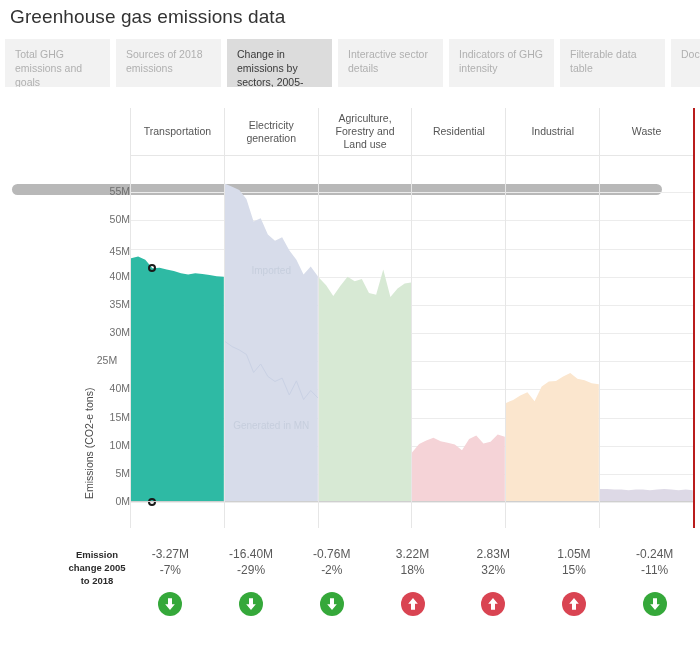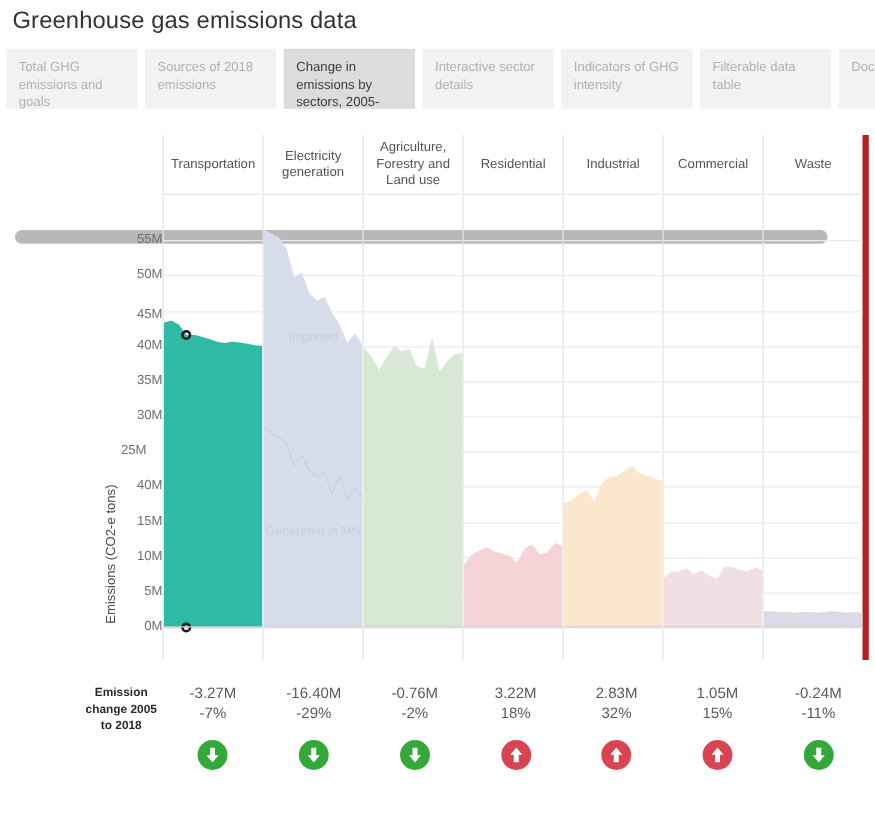--- a/index.html
+++ b/index.html
@@ -68,21 +68,21 @@
 
   .panels {
     position: absolute; left: 130px; top: 0;
     width: 565px; height: 420px;
     display: flex;
   }
   .panel {
     position: relative; flex: 1 1 0; height: 420px;
     border-left: 1px solid #e6e6e6;
   }
-  .panel:last-child { border-right: 5px solid #b91c1c; }
+  .panel:last-child { border-right: 2px solid #b91c1c; }
   .panel-head {
     position: absolute; left: 0; top: 0; width: 100%; height: 48px;
     display: flex; align-items: center; justify-content: center;
     font-size: 10.5px; line-height: 13px; color: #555; text-align: center;
     padding: 0 4px; border-bottom: 1px solid #e6e6e6;
   }
   .plot {
     position: absolute; left: 0; top: 73px; width: 100%; height: 321px;
   }
   .gridline {
@@ -263,41 +263,20 @@
             <div class="gridline" style="top: 67.5789px;"></div>
             <div class="gridline" style="top: 39.4211px;"></div>
             <div class="gridline" style="top: 11.2632px;"></div>
             <svg viewBox="0 0 100 321" preserveAspectRatio="none">
               <path d="M0,321 L0.00,221.88 L7.69,219.07 L15.38,214.56 L23.08,211.18 L30.77,220.19 L38.46,205.55 L46.15,200.48 L53.85,199.92 L61.54,195.42 L69.23,192.04 L76.92,197.67 L84.62,199.36 L92.31,202.17 L100.00,203.30 L100,321 Z" fill="#fbe6ce"></path>
             </svg>
             <div class="axis-base"></div>
           </div>
         </div>
         <div class="panel">
-          <div class="panel-head">Commercial</div>
-          <div class="plot">
-            <div class="gridline" style="top: 321px;"></div>
-            <div class="gridline" style="top: 292.842px;"></div>
-            <div class="gridline" style="top: 264.684px;"></div>
-            <div class="gridline" style="top: 236.526px;"></div>
-            <div class="gridline" style="top: 208.368px;"></div>
-            <div class="gridline" style="top: 180.211px;"></div>
-            <div class="gridline" style="top: 152.053px;"></div>
-            <div class="gridline" style="top: 123.895px;"></div>
-            <div class="gridline" style="top: 95.7368px;"></div>
-            <div class="gridline" style="top: 67.5789px;"></div>
-            <div class="gridline" style="top: 39.4211px;"></div>
-            <div class="gridline" style="top: 11.2632px;"></div>
-            <svg viewBox="0 0 100 321" preserveAspectRatio="none">
-              <path d="M0,321 L0.00,281.02 L7.69,276.51 L15.38,275.95 L23.08,273.69 L30.77,278.20 L38.46,275.38 L46.15,279.33 L53.85,282.14 L61.54,272.57 L69.23,272.57 L76.92,274.82 L84.62,275.95 L92.31,273.13 L100.00,274.82 L100,321 Z" fill="#f2dfe3"></path>
-            </svg>
-            <div class="axis-base"></div>
-          </div>
-        </div>
-        <div class="panel">
           <div class="panel-head">Waste</div>
           <div class="plot">
             <div class="gridline" style="top: 321px;"></div>
             <div class="gridline" style="top: 292.842px;"></div>
             <div class="gridline" style="top: 264.684px;"></div>
             <div class="gridline" style="top: 236.526px;"></div>
             <div class="gridline" style="top: 208.368px;"></div>
             <div class="gridline" style="top: 180.211px;"></div>
             <div class="gridline" style="top: 152.053px;"></div>
             <div class="gridline" style="top: 123.895px;"></div>

